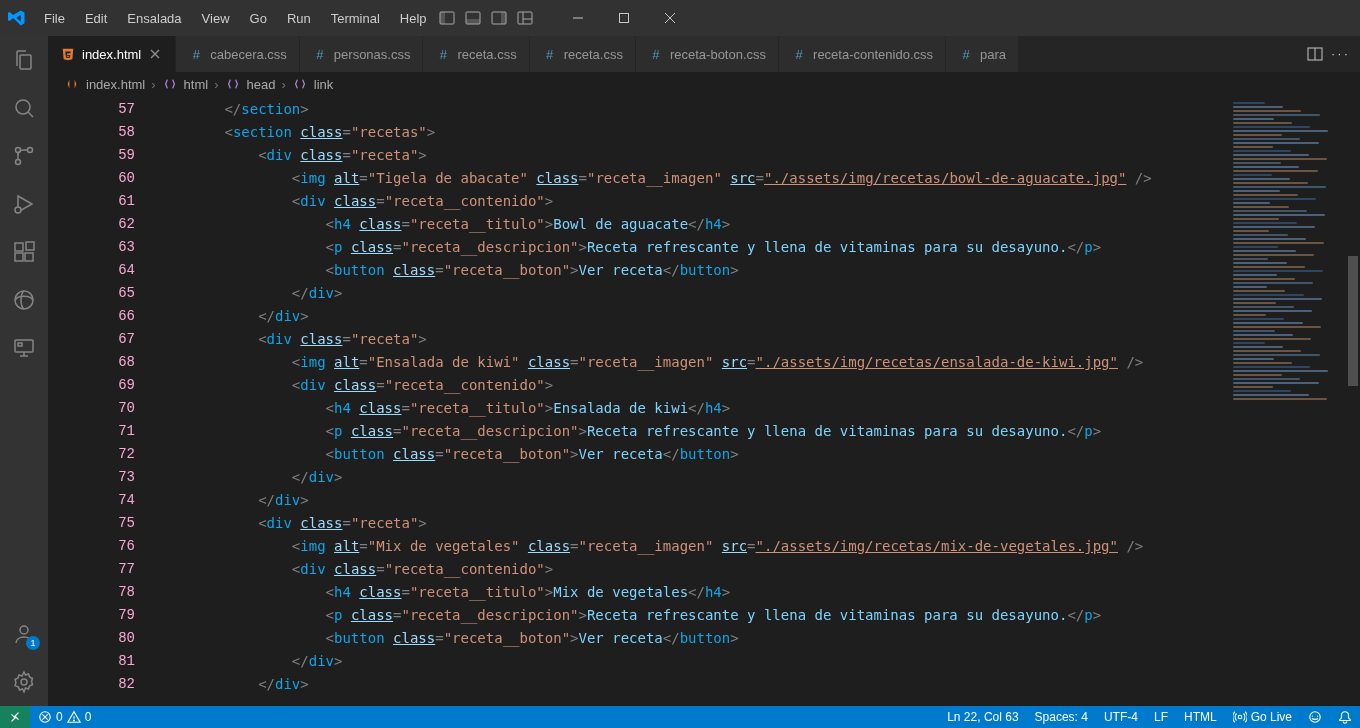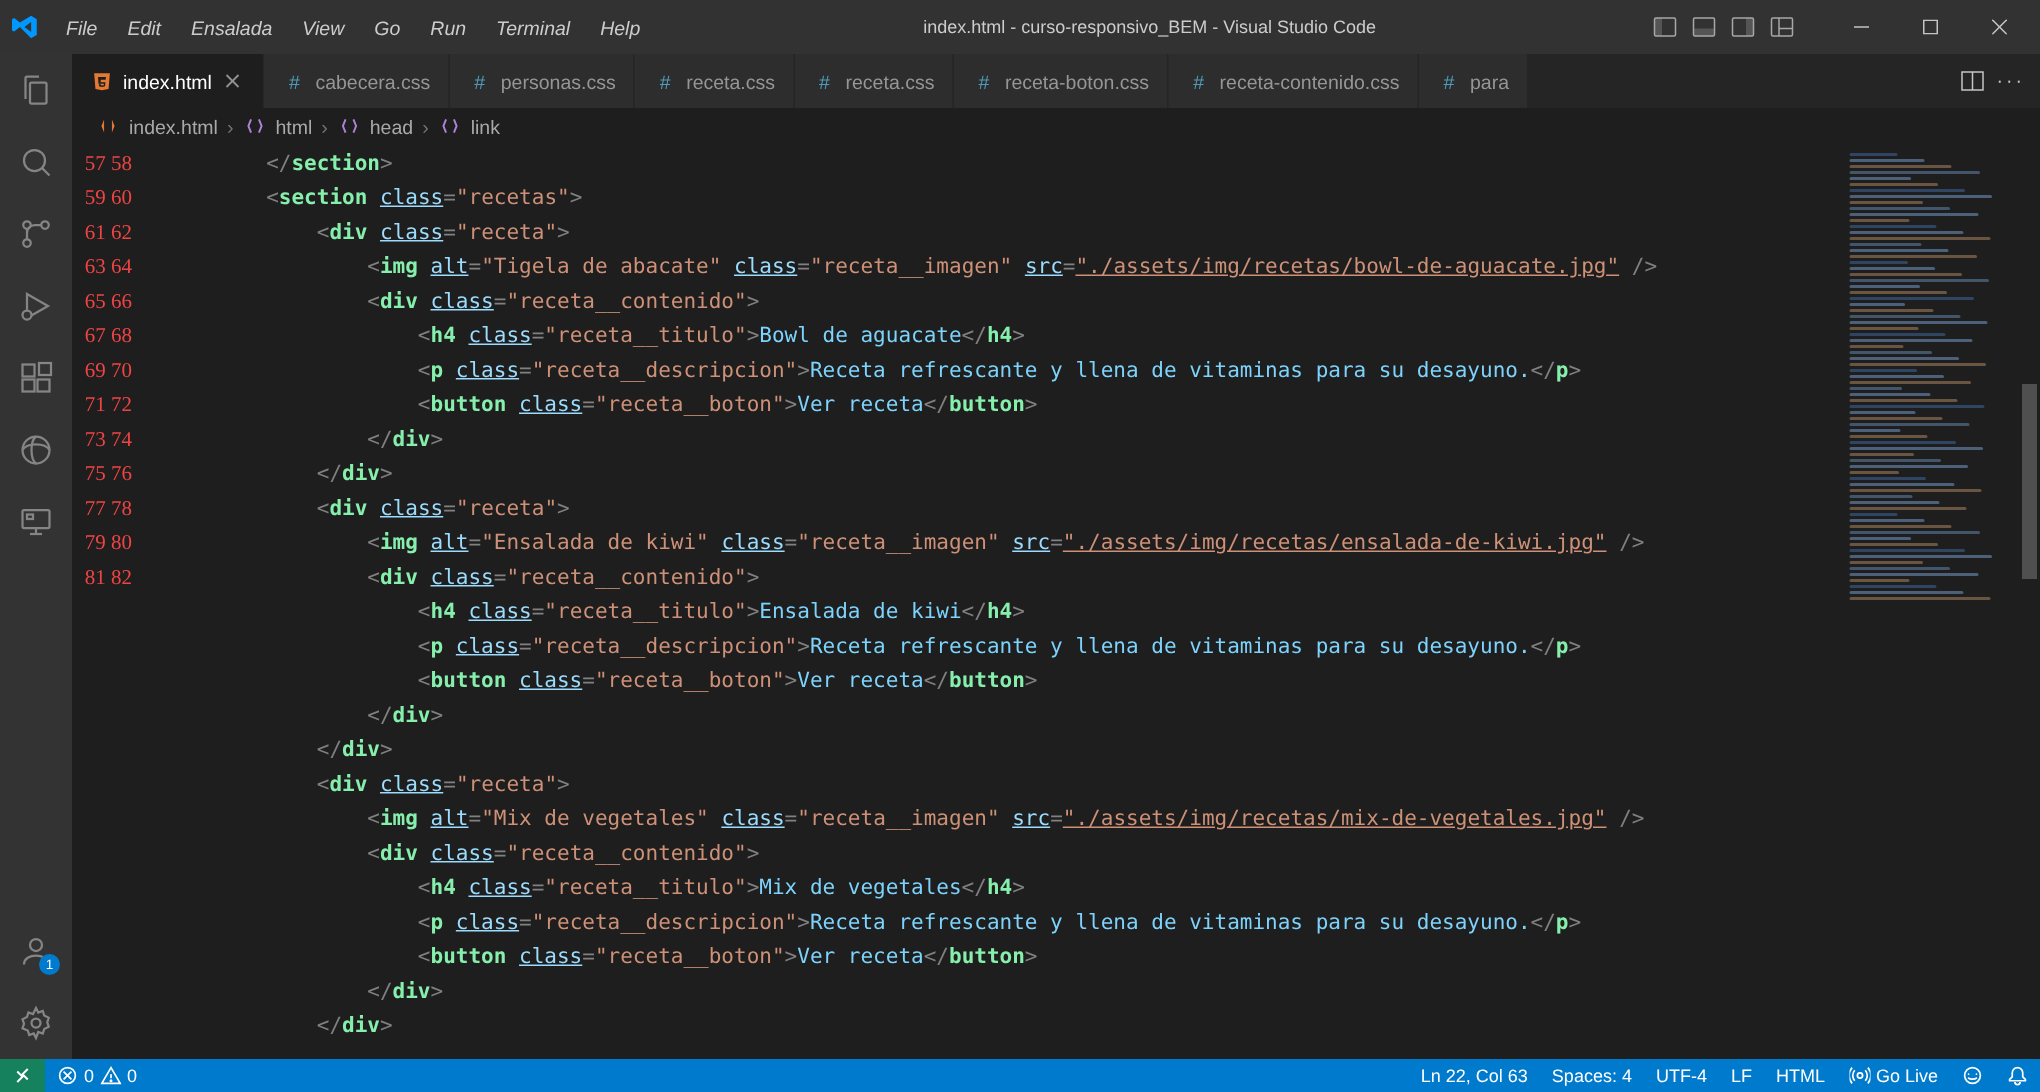--- a/index.html
+++ b/index.html
@@ -14,21 +14,21 @@
 }
 .titlebar {
   height: 36px;
   background: #323233;
   display: flex;
   align-items: center;
   color: #cccccc;
 }
 .titlebar-left { display: flex; align-items: center; padding-left: 8px; }
 .vscode-icon { width: 18px; height: 18px; margin-right: 10px; }
-.menu { display: flex; gap: 4px; font-style: italic; }
+.menu { display: flex; gap: 4px; }
 .menu-item { padding: 4px 8px; cursor: pointer; font-size: 13px; }
 .title-center { flex: 1; text-align: center; font-size: 12px; color: #cccccc; }
 .titlebar-right { display: flex; align-items: center; gap: 2px; padding-right: 4px; }
 .layout-icons { display: flex; gap: 2px; margin-right: 16px; }
 .layout-icon { width: 24px; height: 24px; display: flex; align-items: center; justify-content: center; opacity: 0.8; }
 .window-controls { display: flex; }
 .win-btn { width: 46px; height: 36px; display: flex; align-items: center; justify-content: center; }
 .main { display: flex; height: calc(100% - 36px - 22px); }
 .activity-bar {
   width: 48px;
@@ -70,21 +70,21 @@
   display: flex;
   align-items: center;
   padding-left: 16px;
   gap: 6px;
   font-size: 13px;
   color: #a9a9a9;
   background: #1e1e1e;
 }
 .bc-sep { opacity: 0.6; }
 .editor-body { flex: 1; display: flex; overflow: hidden; }
-.gutter { width: 62px; text-align: right; padding-right: 22px; color: #ef4444; font-family: Liberation Serif, serif; font-size: 14px; line-height: 23px; padding-top: 2px; user-select:none; }
+.gutter { width: 62px; text-align: right; padding-right: 22px; color: #f9a8d4; font-family: Liberation Mono, monospace; font-size: 14px; line-height: 23px; padding-top: 2px; user-select:none;margin-left:47px; }
 .code { flex: 1; font-family: Consolas, monospace; font-size: 14px; line-height: 23px; padding-top: 2px; white-space: pre; overflow: hidden; }
 .minimap { width: 120px; background: #1e1e1e; position: relative; border-left: 1px solid #1e1e1e; }
 .minimap-content { position: absolute; top: 6px; left: 6px; right: 6px; }
 .mm-line { height: 2px; margin-bottom: 2px; border-radius:1px; }
 .scrollbar { width: 14px; background: #1e1e1e; position: relative; }
 .scrollbar-thumb { position: absolute; left: 2px; right: 2px; top: 0; height: 100px; background: #4f4f4f; border-radius: 0; }
 .statusbar {
   height: 22px;
   background: #007acc;
   color: #ffffff;
@@ -93,21 +93,21 @@
   font-size: 12px;
   padding: 0;
 }
 .status-item { padding: 0 8px; display: flex; align-items: center; gap: 4px; cursor: pointer; }
 .status-left { display:flex; }
 .status-right { margin-left: auto; display:flex; }
 .remote-btn { background: #16825d; padding: 0 8px; height: 22px; display:flex; align-items:center; }
 
 
 .pun { color: #808080; }
-.tag { color: #86efac; font-weight: bold; }
+.tag { color: #0ea5e9; }
 .attr { color: #9cdcfe; text-decoration: underline; }
 .str { color: #ce9178; }
 .txt { color: #7dd3fc; }
 .link { color: #ce9178; text-decoration: underline; text-decoration-color: #ce9178; }
 
 
 .bc-icon { display: inline-flex; width: 16px; height: 16px; align-items:center; justify-content:center; }
 .orange { color: #e37933; }
 .blue { color: #519aba; }
 
@@ -127,21 +127,20 @@
       <span class="menu-item">File</span>
       <span class="menu-item">Edit</span>
       <span class="menu-item">Ensalada</span>
       <span class="menu-item">View</span>
       <span class="menu-item">Go</span>
       <span class="menu-item">Run</span>
       <span class="menu-item">Terminal</span>
       <span class="menu-item">Help</span>
     </div>
   </div>
-  <div class="title-center">index.html - curso-responsivo_BEM - Visual Studio Code</div>
   <div class="titlebar-right">
     <div class="layout-icons">
       <span class="layout-icon">
           <svg width="16" height="16" viewBox="0 0 16 16">
             <rect x="1" y="2" width="14" height="12" rx="1" fill="none" stroke="#c5c5c5"></rect>
             <rect x="1" y="2" width="5" height="12" fill="#c5c5c5" opacity="0.3"></rect>
           </svg>
         </span>
       <span class="layout-icon">
           <svg width="16" height="16" viewBox="0 0 16 16">

